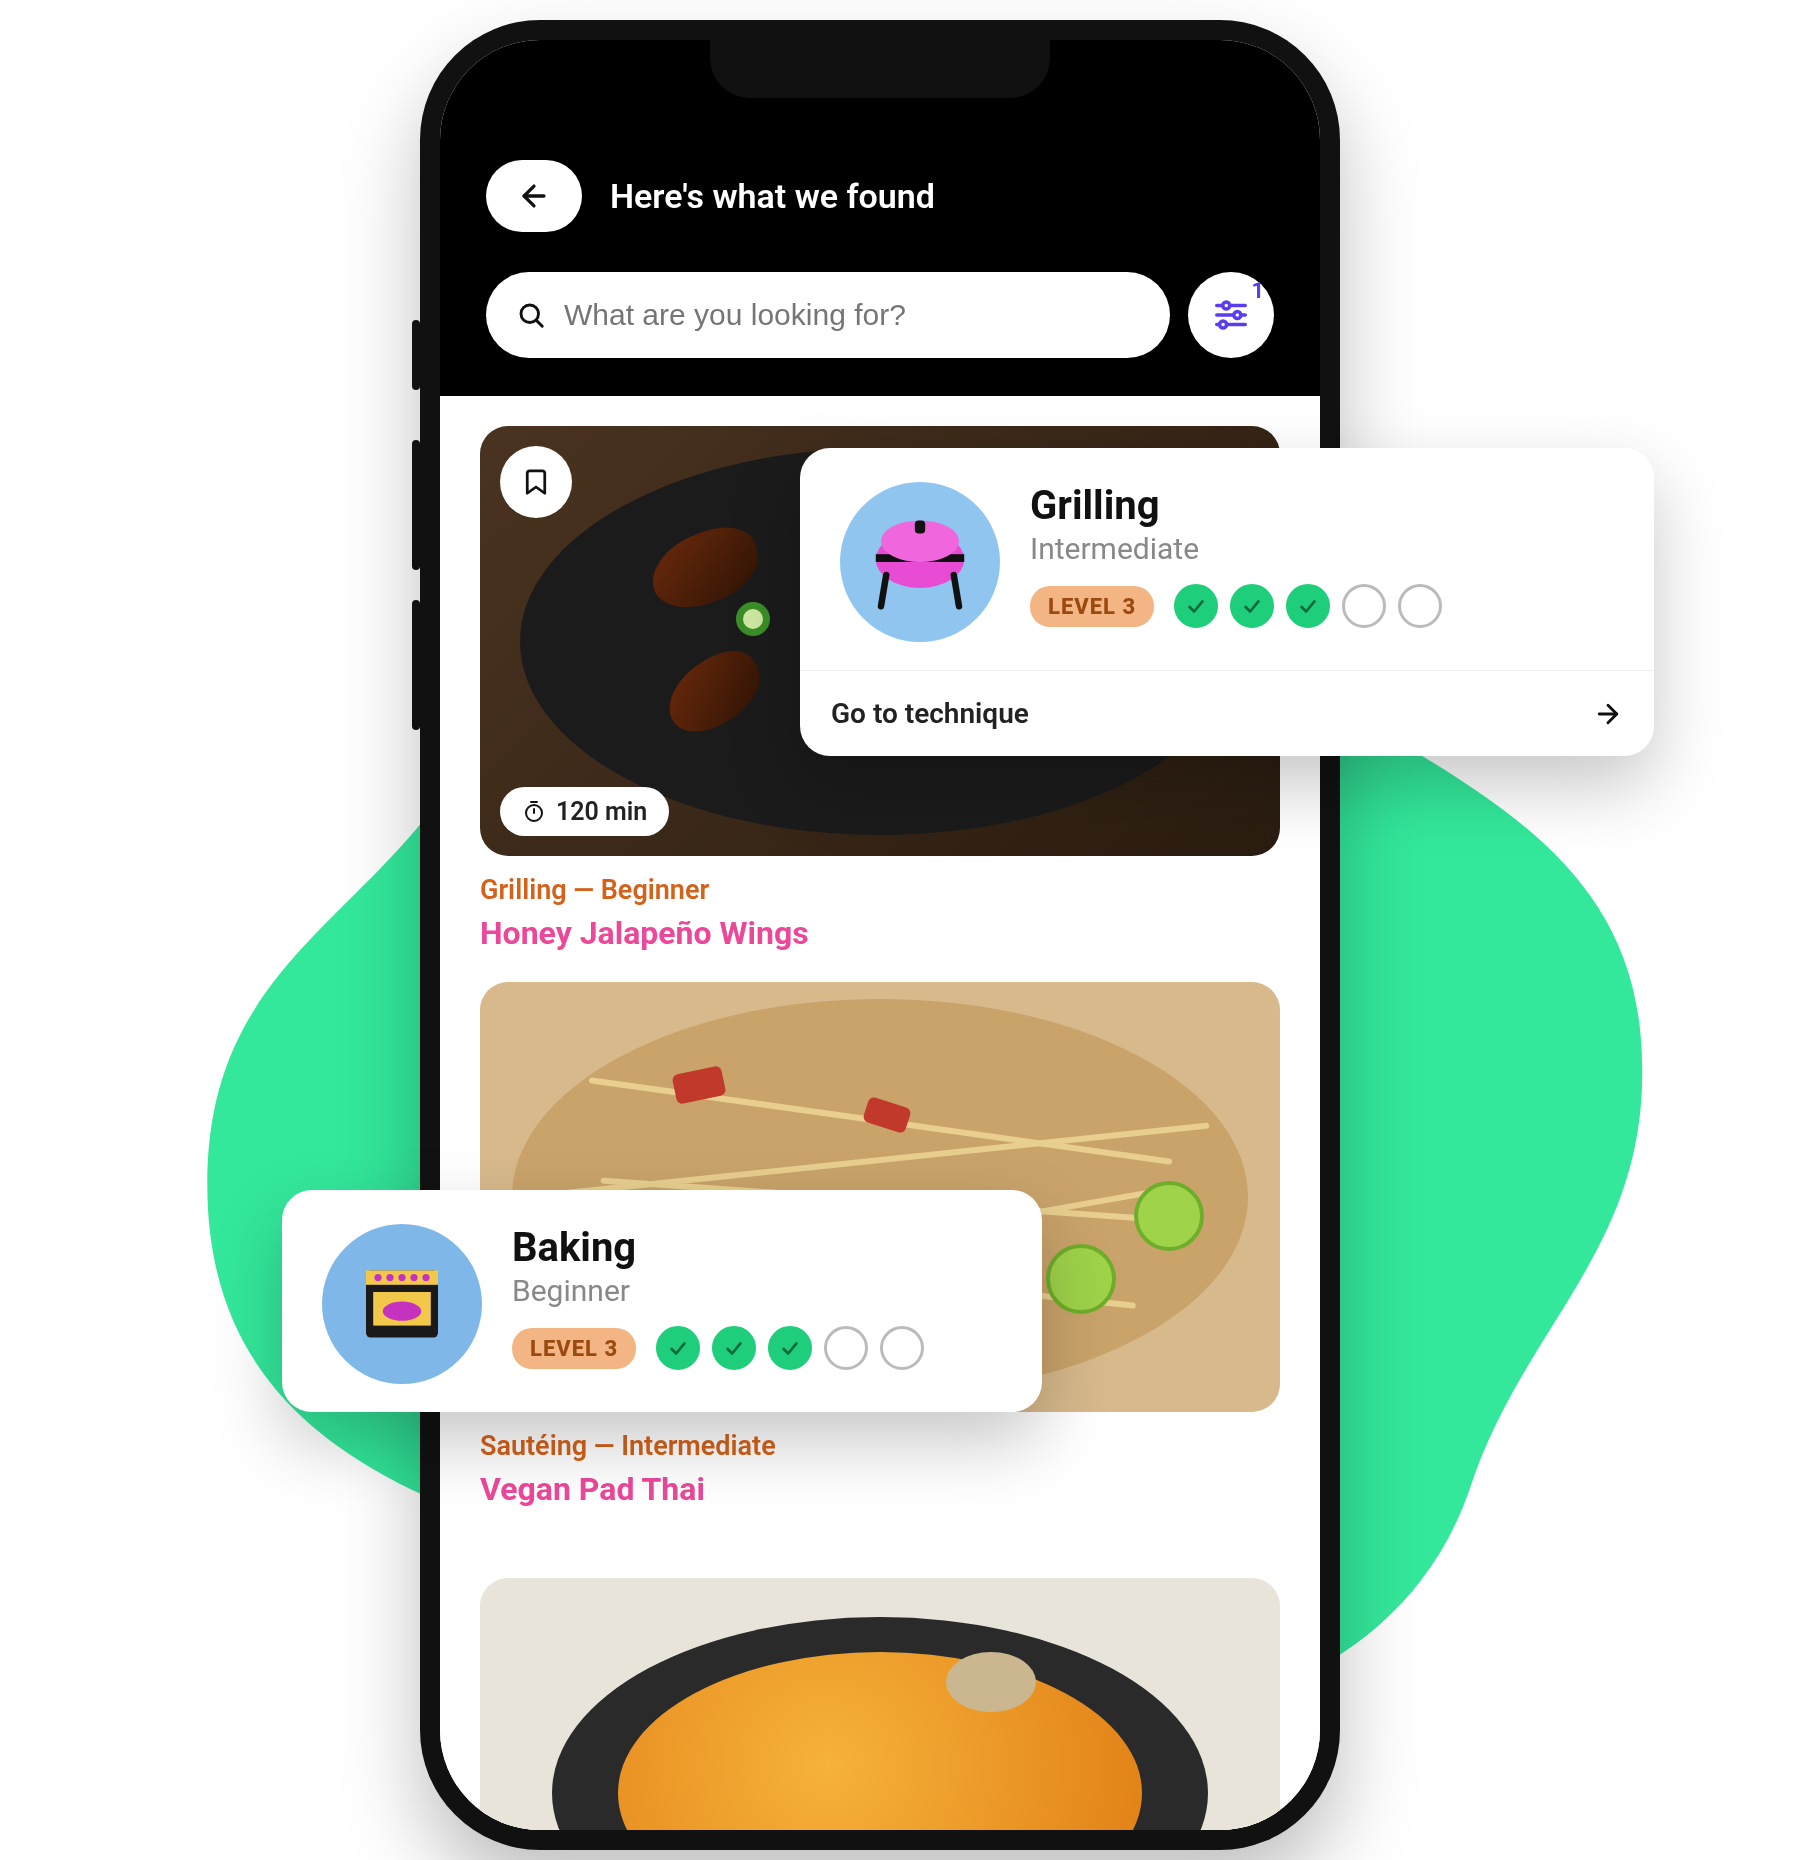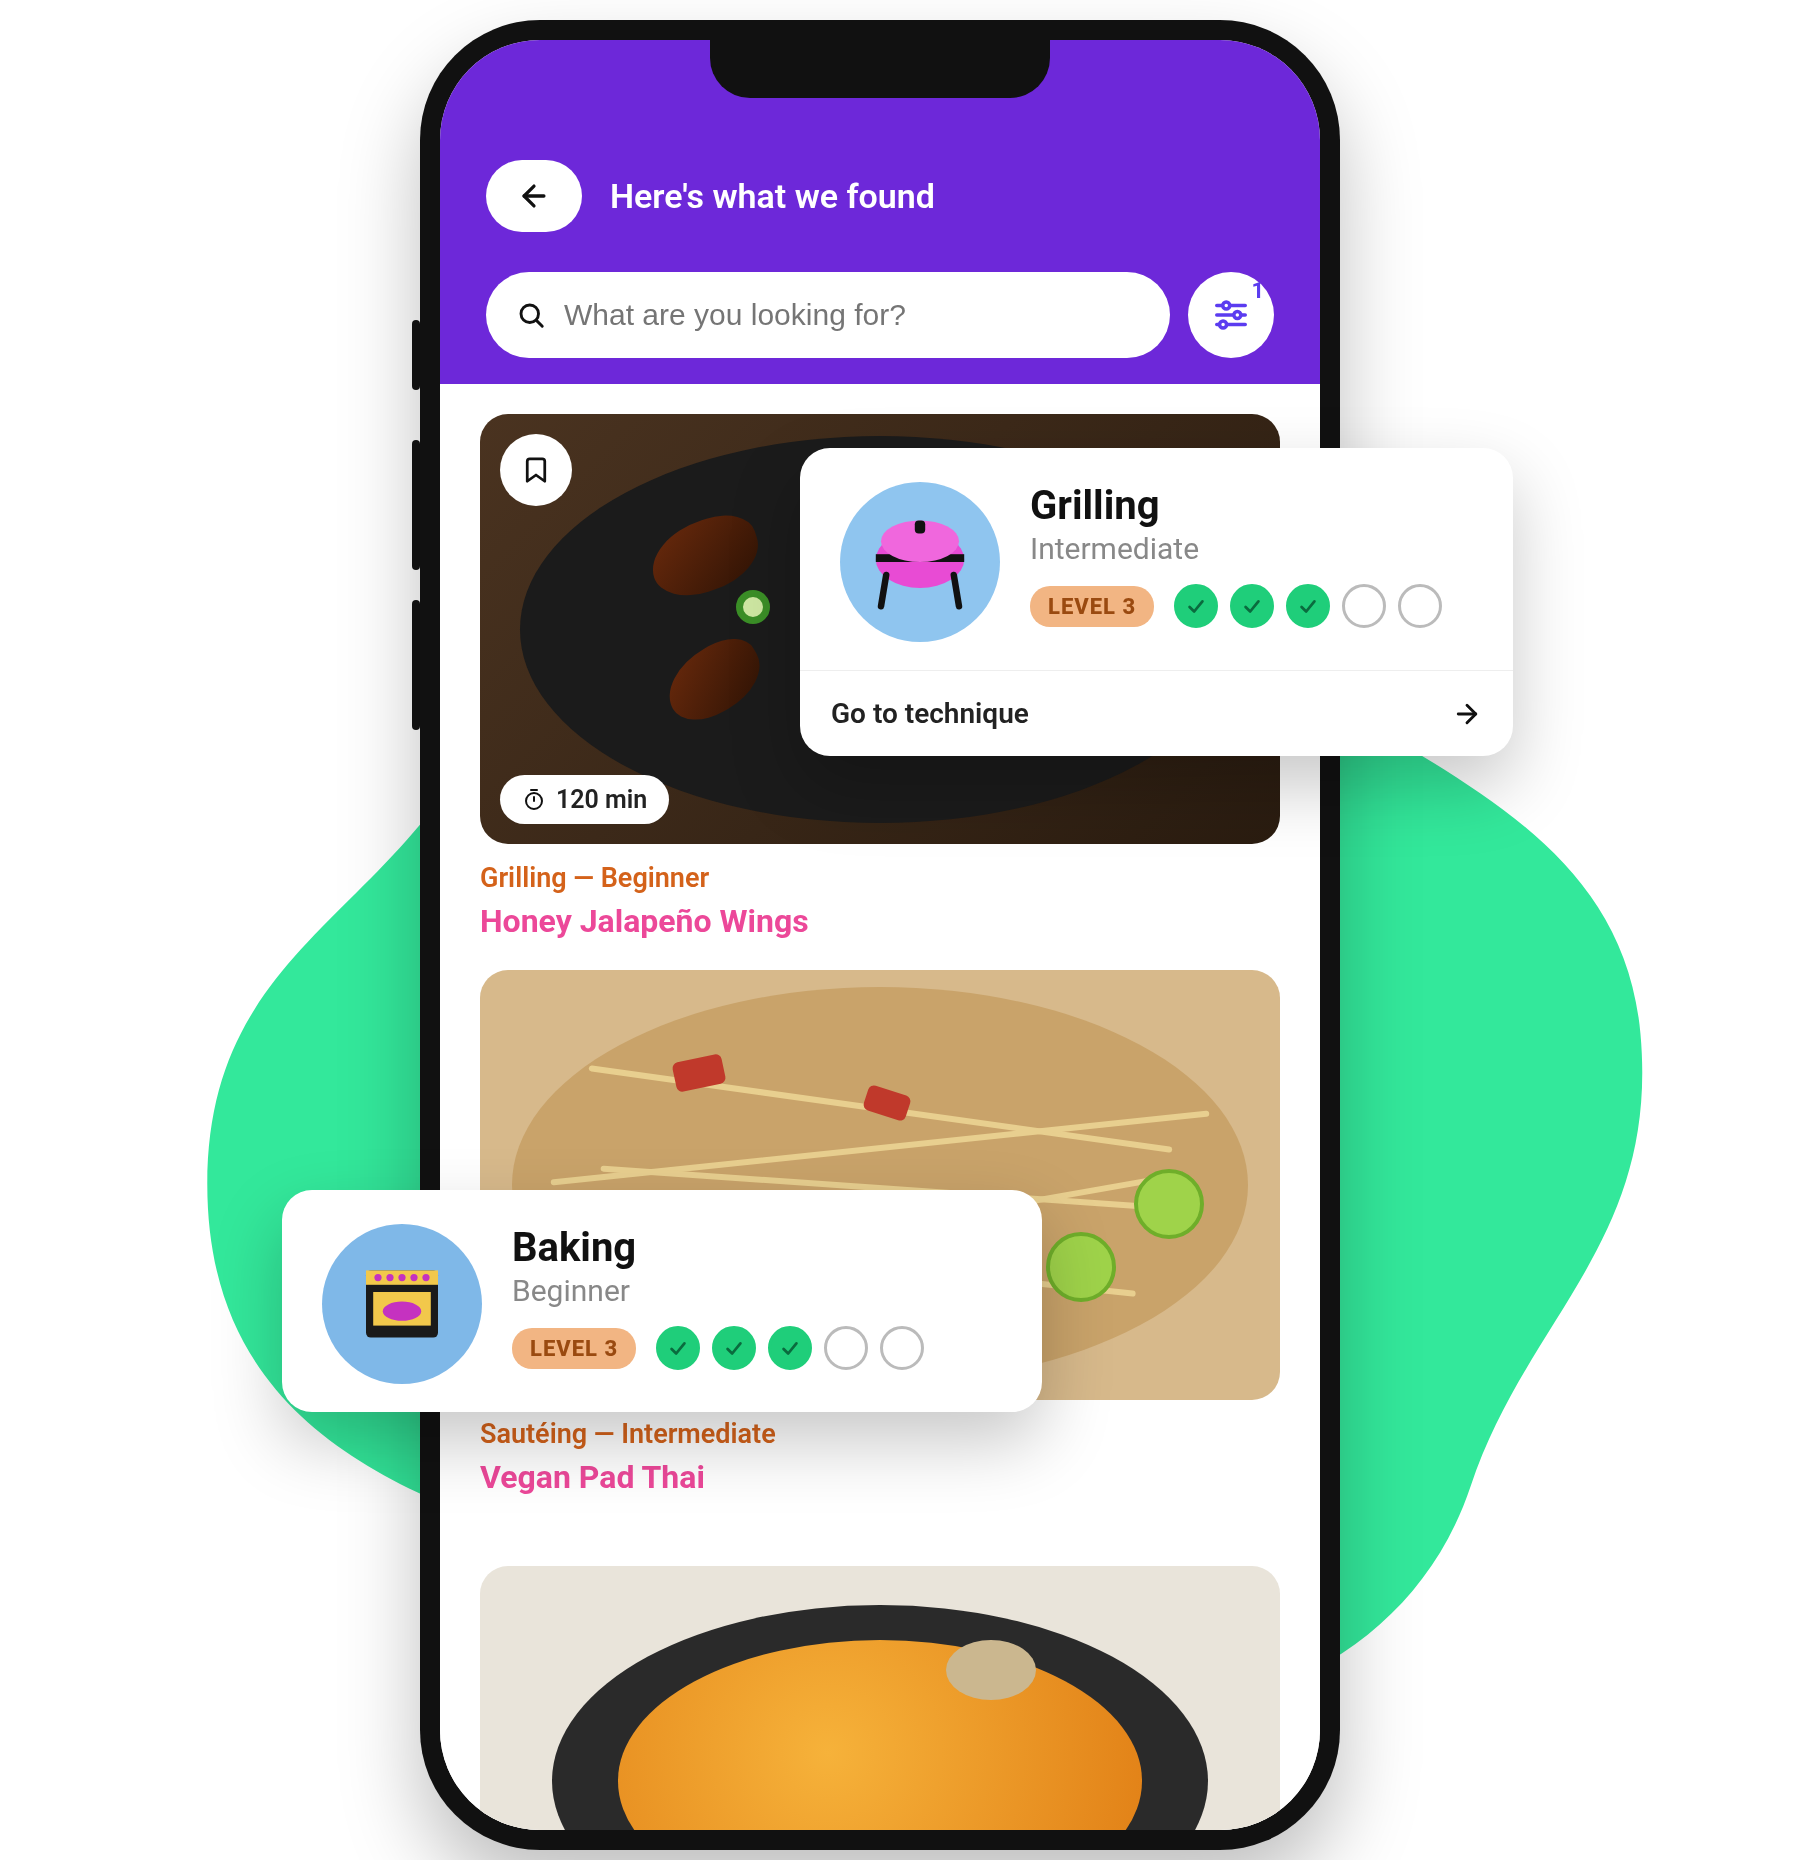--- a/index.html
+++ b/index.html
@@ -53,22 +53,22 @@
     transform: translateX(-50%);
     width: 340px;
     height: 58px;
     background: #111;
     border-bottom-left-radius: 40px;
     border-bottom-right-radius: 40px;
     z-index: 30;
   }
   
   .header {
-    background: #6d28d9;
-    padding: 120px 46px 26px 46px;
+    background: #000000;
+    padding: 120px 46px 38px 46px;
     color: #fff;
   }
   .header-row {
     display: flex;
     align-items: center;
     gap: 28px;
     margin-bottom: 40px;
   }
   .back-btn {
     width: 96px;
@@ -190,21 +190,21 @@
   }
   
   .popover {
     position: absolute;
     background: #fff;
     border-radius: 30px;
     box-shadow: 0 30px 70px rgba(0,0,0,.22);
     z-index: 50;
     overflow: hidden;
   }
-  .pop1 { top: 448px; left: 800px; width: 713px; }
+  .pop1 { top: 448px; left: 800px; width: 854px; }
   .pop2 { top: 1190px; left: 282px; width: 760px; }
   .pop-body {
     display: flex;
     gap: 30px;
     padding: 34px 40px 28px 40px;
     align-items: flex-start;
   }
   .pop-icon {
     width: 160px;
     height: 160px;

